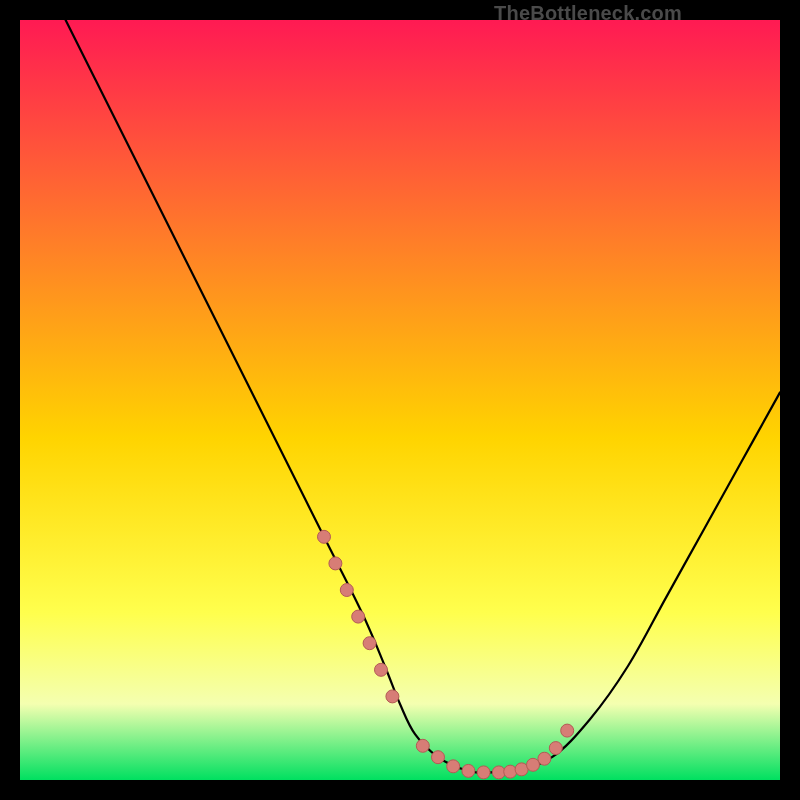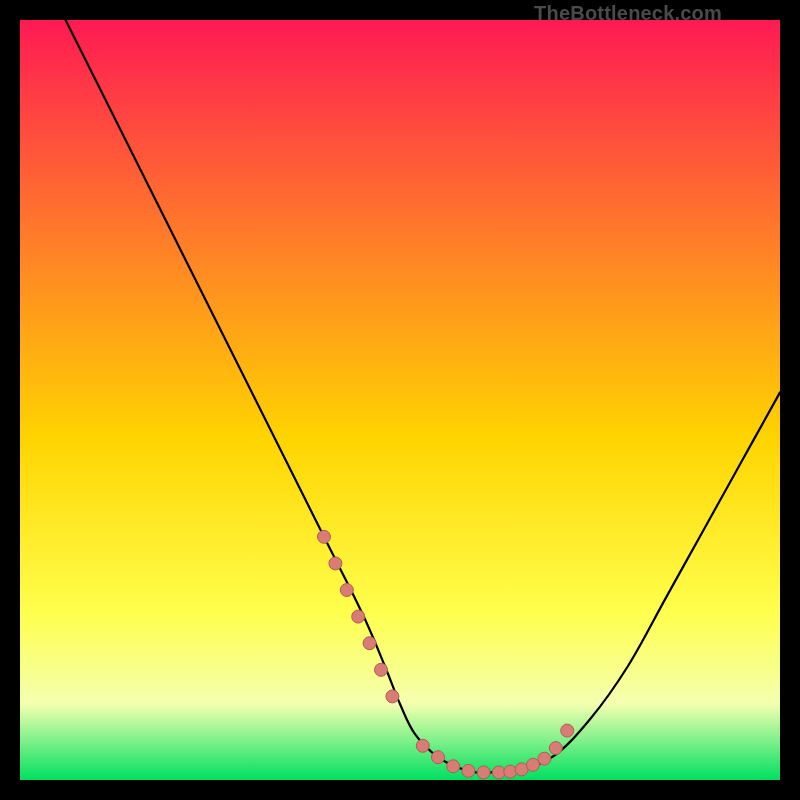--- a/index.html
+++ b/index.html
@@ -9,21 +9,20 @@
     height: 800px;
     background: #000;
     overflow: hidden;
     font-family: Arial, Helvetica, sans-serif;
   }
   .stage {
     position: relative;
     width: 692px;
     height: 800px;
     background: #000;
-    padding-left: 40px;
   }
   .watermark {
     position: absolute;
     top: 2px;
     right: 10px;
     color: #4a4a4a;
     font-size: 20px;
     font-weight: 600;
     letter-spacing: 0.2px;
     z-index: 50;

